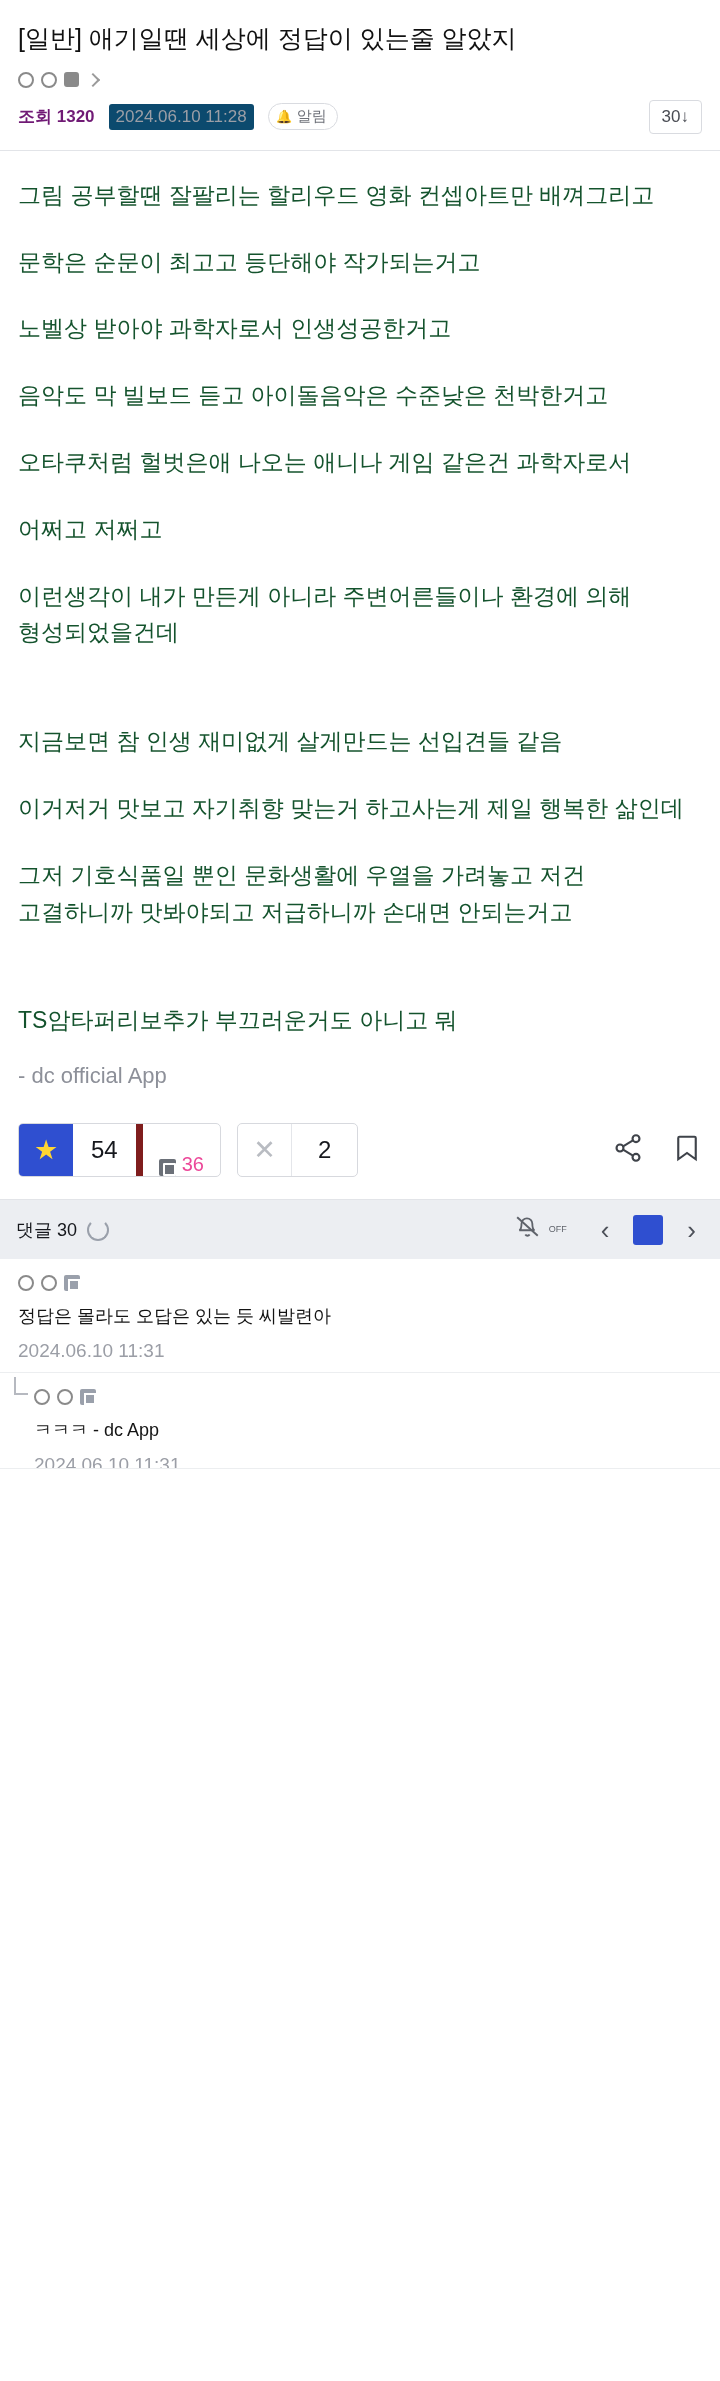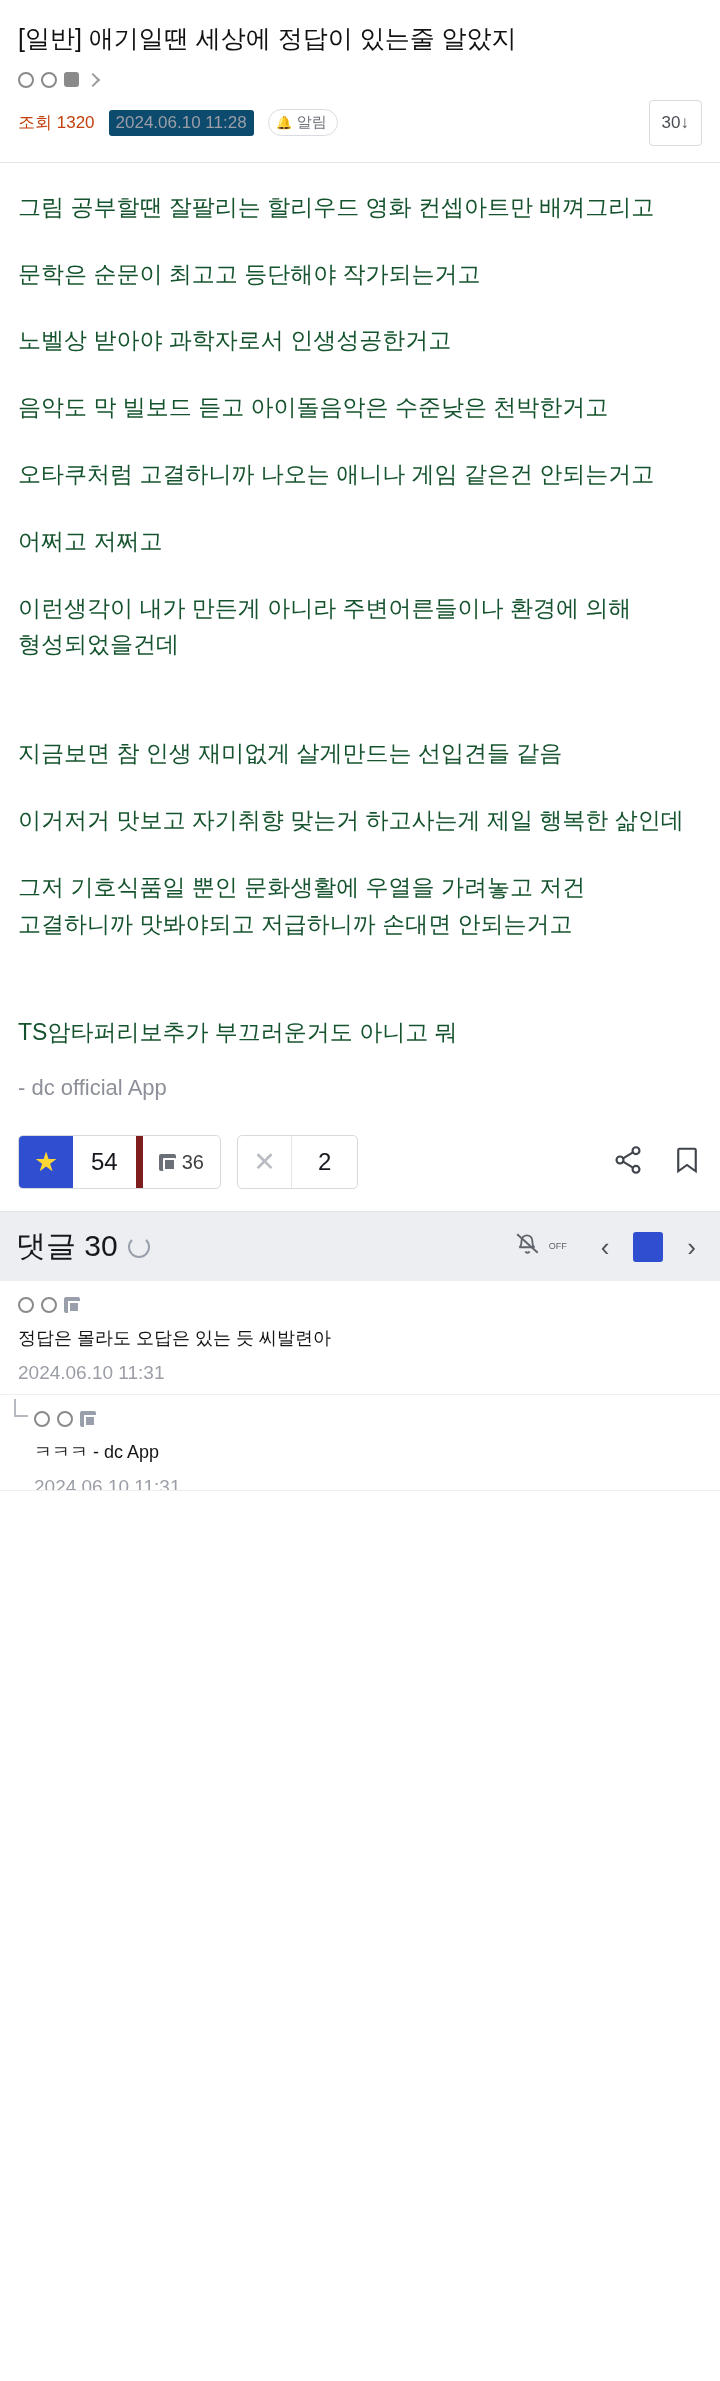--- a/index.html
+++ b/index.html
@@ -47,21 +47,22 @@
   .meta-row {
     display: flex;
     align-items: center;
     padding: 0 18px 14px 18px;
     gap: 14px;
     border-bottom: 1px solid #e2e4e8;
     padding-bottom: 16px;
   }
   .meta-text {
     font-size: 17px;
-    color: #c2410c;
+    color: #701a75;
+    font-weight: bold;
   }
   .meta-date {
     font-size: 17px;
     color: #9b9ea6;
     background: #0c4a6e;
     padding: 3px 7px;
     border-radius: 3px;
   }
   .alarm-chip {
     display: inline-flex;
@@ -75,21 +76,21 @@
     background: #fff;
   }
   .bell {
     font-size: 13px;
     color: #f0a000;
   }
   .spacer { flex: 1; }
   .count-box {
     border: 1px solid #d9dbe0;
     border-radius: 4px;
-    padding: 12px 12px;
+    padding: 6px 12px;
     font-size: 17px;
     color: #4a4d54;
     background: #fff;
   }
 
   
   .post-body {
     padding: 26px 18px 0 18px;
   }
   .post-body p {
@@ -132,25 +133,25 @@
     font-size: 27px;
   }
   .vote-count {
     padding: 0 18px;
     font-size: 24px;
     color: #16181d;
     display: flex; align-items: center; height: 100%;
     border-right: 7px solid #7f1d1d;
   }
   .recommend-cell {
-    display: flex; align-items: center; gap: 6px;
+    display: flex; align-items: flex-end; gap: 6px;
     padding: 0 16px;
     height: 100%;
     font-size: 20px;
-    color: #404040;
+    color: #ec4899;
   }
   .mini-badge {
     display: inline-block;
     width: 17px; height: 17px;
     background: #6b7078;
     border-radius: 2px;
     position: relative;
   }
   .mini-badge::after {
     content: "";
@@ -190,21 +191,21 @@
 
   
   .comment-header {
     display: flex;
     align-items: center;
     background: #eceef2;
     padding: 14px 16px;
     gap: 10px;
   }
   .comment-title {
-    font-size: 30px;
+    font-size: 18px;
     color: #15171c;
   }
   .refresh-ico {
     width: 22px; height: 22px;
     border: 2.5px solid #9aa0ab;
     border-radius: 50%;
     border-top-color: transparent;
     display: inline-block;
   }
   .ch-spacer { flex: 1; }
@@ -301,21 +302,21 @@
   </span>
   <span class="spacer"></span>
   <span class="count-box">30↓</span>
 </div>
 
 <div class="post-body">
   <p>그림 공부할땐 잘팔리는 할리우드 영화 컨셉아트만 배껴그리고</p>
   <p>문학은 순문이 최고고 등단해야 작가되는거고</p>
   <p>노벨상 받아야 과학자로서 인생성공한거고</p>
   <p>음악도 막 빌보드  듣고 아이돌음악은 수준낮은 천박한거고</p>
-  <p>오타쿠처럼 고결하니까 나오는 애니나 게임 같은건 안되는거고</p>
+  <p>오타쿠처럼 헐벗은애 나오는 애니나 게임 같은건 과학자로서</p>
   <p>어쩌고 저쩌고</p>
   <p class="gap-extra">이런생각이 내가 만든게 아니라 주변어른들이나 환경에 의해 형성되었을건데</p>
   <p>지금보면 참 인생 재미없게 살게만드는 선입견들 같음</p>
   <p>이거저거 맛보고 자기취향 맞는거 하고사는게 제일 행복한 삶인데</p>
   <p class="gap-extra">그저 기호식품일 뿐인 문화생활에 우열을 가려놓고 저건 고결하니까 맛봐야되고 저급하니까 손대면 안되는거고</p>
   <p>TS암타퍼리보추가 부끄러운거도 아니고 뭐</p>
 </div>
 <div class="app-sign">- dc official App</div>
 
 <div class="action-bar">

